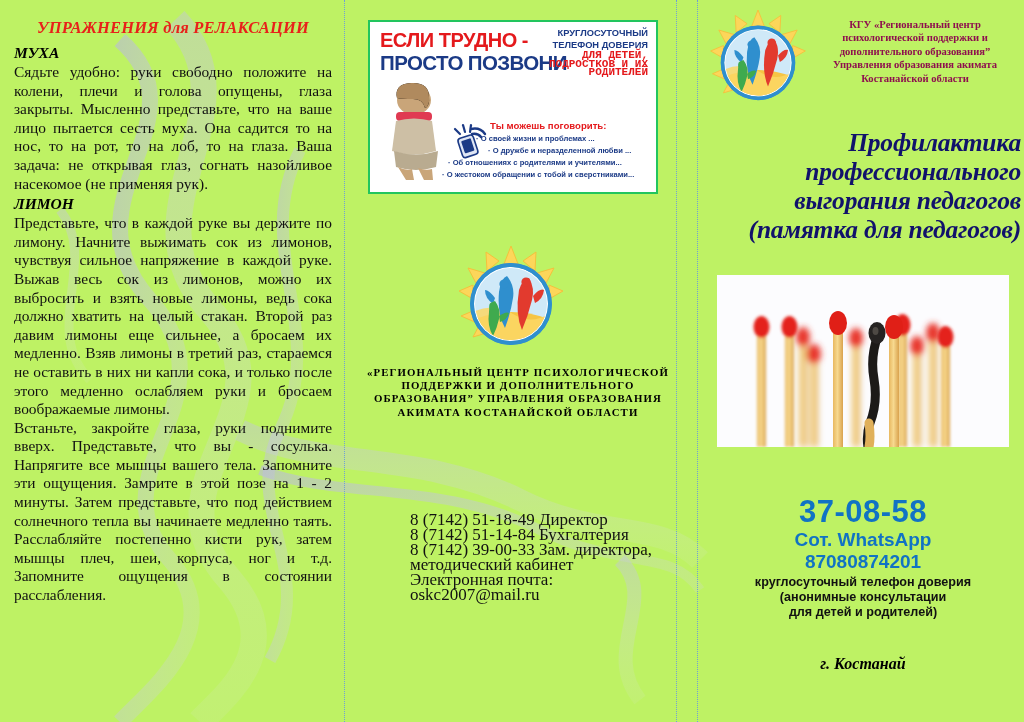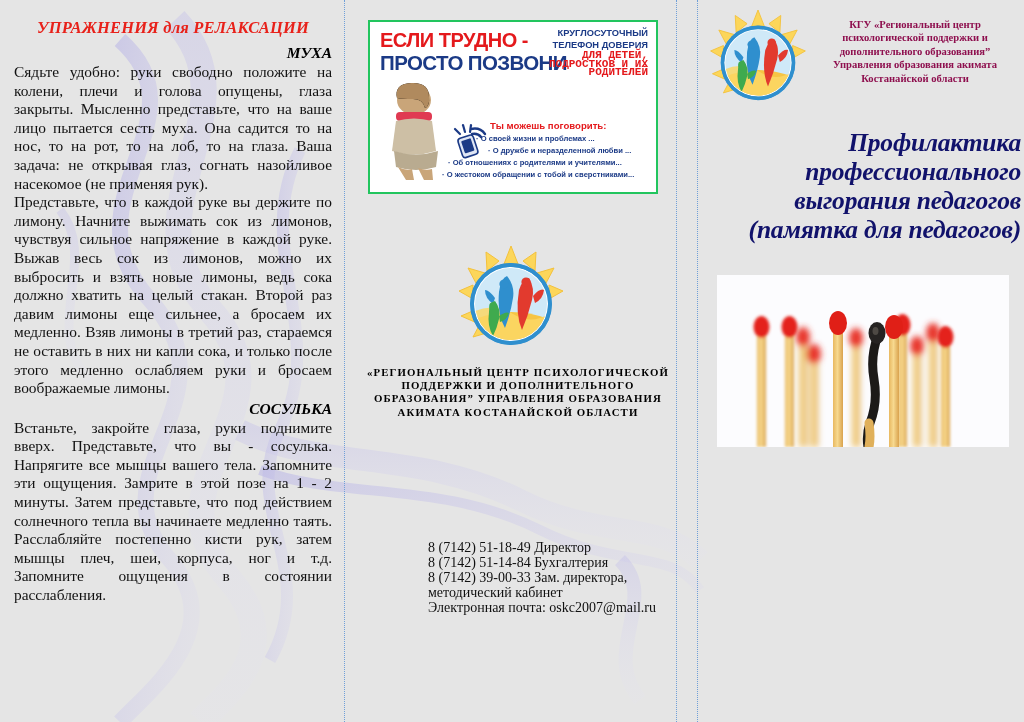--- a/index.html
+++ b/index.html
@@ -2,41 +2,41 @@
 <html><head>
 <meta charset="utf-8">
 <style>
   html,body{margin:0;padding:0;}
   body{
     width:1024px;height:722px;overflow:hidden;
     background:#ffffff;
     font-family:"Liberation Serif", serif;
     position:relative;
   }
-  #page{position:relative;width:1024px;height:722px;overflow:hidden;background:#e5e5e5;}
+  #page{position:relative;width:1024px;height:722px;overflow:hidden;background:#bef264;}
   #smoke-svg{position:absolute;left:0;top:0;width:1024px;height:722px;pointer-events:none;}
 
   
   .fold{position:absolute;top:0;bottom:0;width:0;border-left:1px dotted #6f9fd8;}
 
   
   .col{position:absolute;top:0;bottom:0;}
   #col-left{left:0;width:344px;}
   #col-mid{left:346px;width:330px;}
   #col-right{left:699px;width:325px;}
 
   
   #left-inner{position:absolute;left:14px;top:18px;width:318px;}
   .red-head{
     color:#e8211a;font-weight:bold;font-style:italic;font-size:16.5px;
     text-align:center;letter-spacing:.2px;margin:0 0 6px 0;
     font-family:"Liberation Serif", serif;
   }
   .sub-head{
-    font-weight:bold;font-style:italic;font-size:15.5px;text-align:right;
+    font-weight:bold;font-style:italic;font-size:15.5px;text-align:left;
     color:#000;margin:2px 0 1px 0;
   }
   .body-par{
     font-size:15.4px;line-height:18.6px;color:#111;text-align:justify;
     margin:0;text-justify:inter-word;hyphens:manual;
   }
 
   
   #poster{
     position:absolute;left:22px;top:20px;width:286px;height:170px;
@@ -76,22 +76,22 @@
   #p-phoneicon{position:absolute;left:78px;top:98px;width:40px;height:40px;}
 
   #mid-logo{position:absolute;left:109px;top:246px;width:112px;height:112px;}
   #mid-org{
     position:absolute;left:12px;top:366px;width:306px;text-align:center;
     font-size:10.8px;font-weight:bold;line-height:13.2px;letter-spacing:1.1px;color:#000;
     font-family:"Liberation Serif",serif;
     margin-left:7px;
   }
   #mid-contacts{
-    position:absolute;left:82px;top:512px;width:260px;
-    font-size:14px;line-height:15px;color:#111;margin-top:28px;
+    position:absolute;left:64px;top:512px;width:260px;
+    font-size:17px;line-height:15px;color:#111;
   }
 
   
   #r-logo{position:absolute;left:8px;top:10px;width:102px;height:102px;}
   #r-org{
     position:absolute;left:112px;top:18px;width:208px;text-align:center;
     font-size:10.6px;font-weight:bold;line-height:13.4px;color:#8e0f4e;
     font-family:"Liberation Serif",serif;
   }
   #r-title{
@@ -149,23 +149,23 @@
   <div class="fold" style="left:676px"></div>
   <div class="fold" style="left:697px"></div>
 
   <div class="col" id="col-left">
     <div id="left-inner">
       <div class="red-head">УПРАЖНЕНИЯ для РЕЛАКСАЦИИ</div>
 
       <div class="sub-head">МУХА</div>
       <p class="body-par">Сядьте удобно: руки свободно положите на колени, плечи и голова опущены, глаза закрыты. Мысленно представьте, что на ваше лицо пытается сесть муха. Она садится то на нос, то на рот, то на лоб, то на глаза. Ваша задача: не открывая глаз, согнать назойливое насекомое (не применяя рук).</p>
 
+      <div class="sub-head">ЛИМОН</div>
       <p class="body-par">Представьте, что в каждой руке вы держите по лимону. Начните выжимать сок из лимонов, чувствуя сильное напряжение в каждой руке. Выжав весь сок из лимонов, можно их выбросить и взять новые лимоны, ведь сока должно хватить на целый стакан. Второй раз давим лимоны еще сильнее, а бросаем их медленно. Взяв лимоны в третий раз, стараемся не оставить в них ни капли сока, и только после этого медленно ослабляем руки и бросаем воображаемые лимоны.</p>
 
-      <div class="sub-head">СОСУЛЬКА</div>
       <p class="body-par">Встаньте, закройте глаза, руки поднимите вверх. Представьте, что вы - сосулька. Напрягите все мышцы вашего тела. Запомните эти ощущения. Замрите в этой позе на 1 - 2 минуты. Затем представьте, что под действием солнечного тепла вы начинаете медленно таять. Расслабляйте постепенно кисти рук, затем мышцы плеч, шеи, корпуса, ног и т.д. Запомните ощущения в состоянии расслабления.</p>
     </div>
   </div>
 
   <div class="col" id="col-mid">
 
     <div id="poster">
       <div id="p-l1" class="p-red">ЕСЛИ ТРУДНО -</div>
       <div id="p-l2" class="p-blue">ПРОСТО ПОЗВОНИ</div>
       <div id="p-r1">КРУГЛОСУТОЧНЫЙ ТЕЛЕФОН ДОВЕРИЯ</div>
@@ -340,16 +340,25 @@
         <rect x="172" y="52" width="10" height="120" fill="url(#stk)"></rect>
         <ellipse cx="177" cy="52" rx="9" ry="12" fill="#e01f17"></ellipse>
 
         <path d="M161 60 q-8 22 -4 44 q4 24 -4 44 q-4 12 -2 24" fill="none" stroke="#1c1a18" stroke-width="9" stroke-linecap="round"></path>
         <ellipse cx="160" cy="58" rx="8.5" ry="11" fill="#262322"></ellipse>
         <ellipse cx="158.5" cy="56" rx="3" ry="4" fill="#4e4944"></ellipse>
         <path d="M152 148 q2 14 0 24" fill="none" stroke="#e0b05a" stroke-width="9" stroke-linecap="round"></path>
       </svg>
     </div>
 
-
+    <div id="r-phone">
+      <div class="big">37-08-58</div>
+      <div class="mid">Сот. WhatsApp</div>
+      <div class="mid2">87080874201</div>
+      <div class="small">круглосуточный телефон доверия</div>
+      <div class="small" style="margin-top:0">(анонимные консультации</div>
+      <div class="small" style="margin-top:0">для детей и родителей)</div>
+    </div>
+
+    <div id="r-city">г. Костанай</div>
   </div>
 
 </div>
 
 </body></html>

